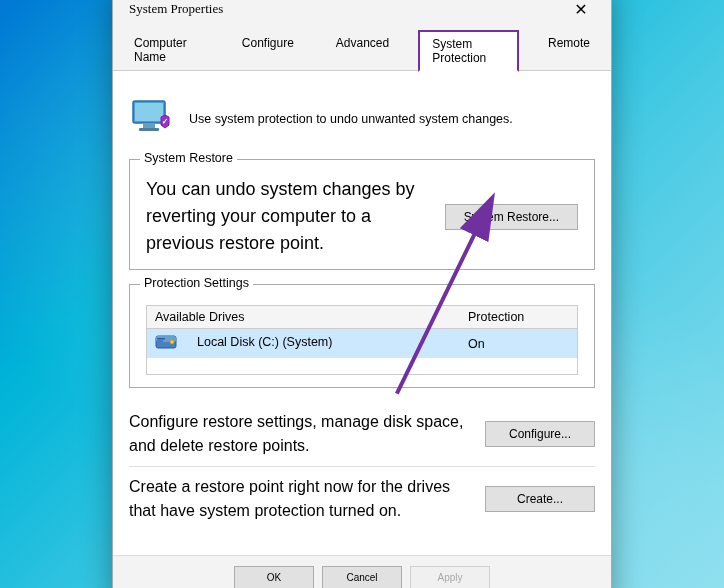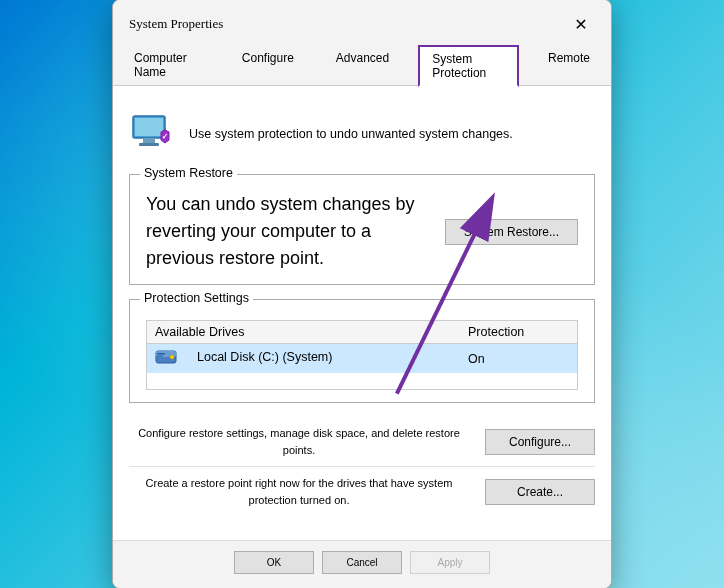--- a/index.html
+++ b/index.html
@@ -218,25 +218,24 @@
       display: flex;
       align-items: center;
       justify-content: space-between;
       gap: 16px;
       padding: 8px 0;
       border-bottom: 1px solid #e0e0e0;
     }
     .action-row:last-child { border-bottom: none; }
 
     .action-desc {
-      font-size: 11px;
+      font-size: 16px;
       color: #000;
       flex: 1;
       line-height: 1.5;
-      text-align: center;
     }
 
     .dialog-footer {
       display: flex;
       justify-content: center;
       gap: 8px;
       padding: 10px 16px 14px 16px;
       background: #f3f3f3;
       border-top: 1px solid #ddd;
       border-radius: 0 0 8px 8px;

